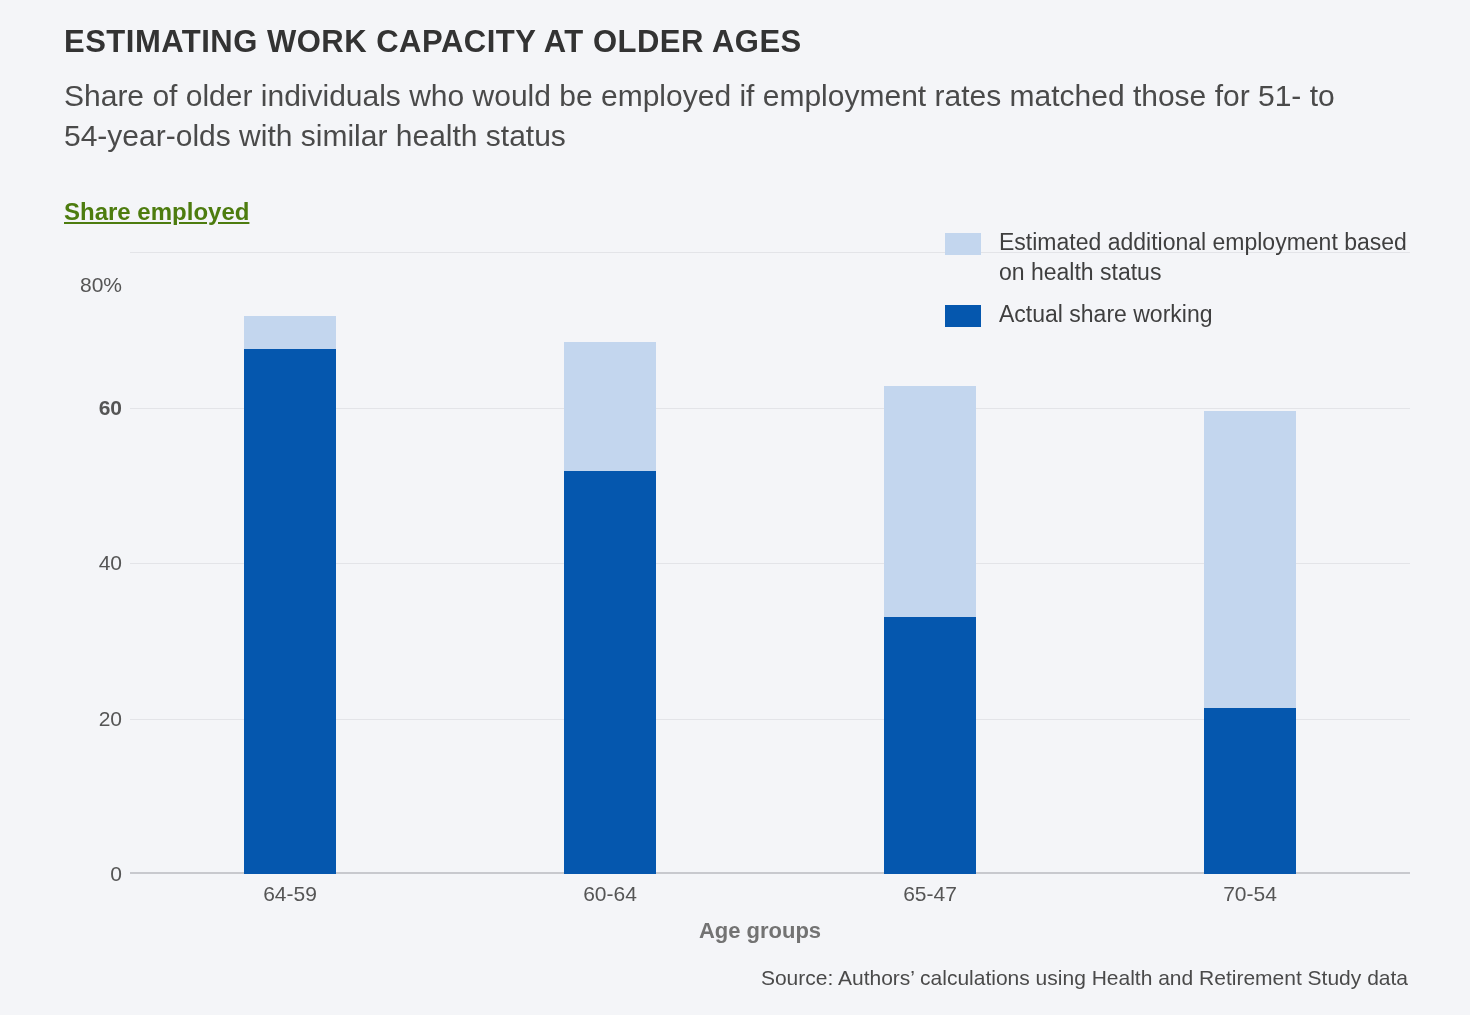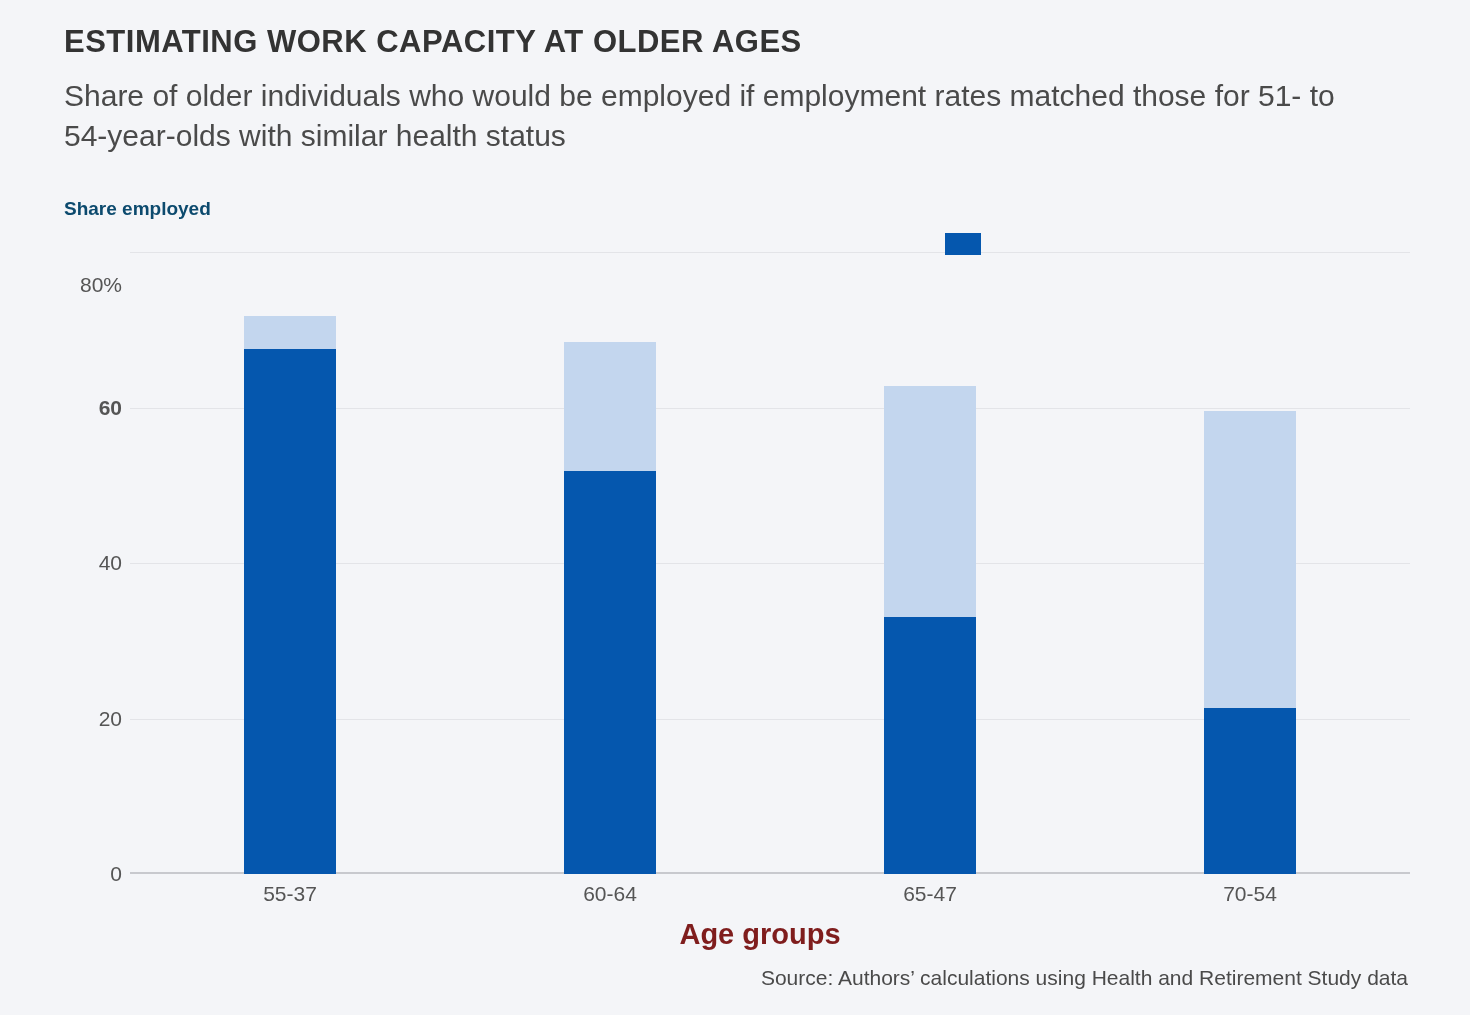--- a/index.html
+++ b/index.html
@@ -36,23 +36,24 @@
     width: 1290px;
     font-size: 30px;
     line-height: 1.33;
     font-weight: normal;
     color: #4a4a4a;
   }
   .ylabel-top {
     position: absolute;
     left: 64px;
     top: 198px;
-    font-size: 19px;
+    font-size: 24px;
     font-weight: bold;
-    color: #0c4a6e;
+    color: #4d7c0f;
+    text-decoration: underline;
   }
   
   .plot {
     position: absolute;
     left: 130px;
     top: 252px;
     width: 1280px;
     height: 622px;
   }
   .gridline {
@@ -101,23 +102,23 @@
     text-align: center;
     font-size: 21px;
     color: #555555;
   }
   .xlabel {
     position: absolute;
     top: 918px;
     left: 0;
     width: 1470px;
     text-align: center;
-    font-size: 29px;
+    font-size: 22px;
     font-weight: bold;
-    color: #7f1d1d;
+    color: #737373;
   }
   .xlabel span { margin-left: 50px; }
   .source {
     position: absolute;
     right: 62px;
     top: 966px;
     font-size: 21px;
     color: #4a4a4a;
   }
   
@@ -166,41 +167,46 @@
       <div class="ytick" style="top: 311px;">40</div>
       <div class="gridline" style="top: 155.5px;"></div>
       <div class="ytick" style="top: 155.5px; font-weight: bold;">60</div>
       <div class="gridline" style="top: 0px;"></div>
       <div class="ytick" style="top: 0px; margin-top: 33px;">80%</div>
       <div class="axisline"></div>
       <div class="bar-group" style="left: 114px; width: 92px; height: 622px;">
         <div class="bar-actual" style="height: 524.812px; background: rgb(5, 87, 174);"></div>
         <div class="bar-extra" style="height: 33.4325px; bottom: 524.812px; background: rgb(195, 214, 238);"></div>
       </div>
-      <div class="xtick" style="left: 80px; width: 160px;">55-37</div>
+      <div class="xtick" style="left: 80px; width: 160px;">64-59</div>
       <div class="bar-group" style="left: 434px; width: 92px; height: 622px;">
         <div class="bar-actual" style="height: 402.745px; background: rgb(5, 87, 174);"></div>
         <div class="bar-extra" style="height: 129.065px; bottom: 402.745px; background: rgb(195, 214, 238);"></div>
       </div>
       <div class="xtick" style="left: 400px; width: 160px;">60-64</div>
       <div class="bar-group" style="left: 754px; width: 92px; height: 622px;">
         <div class="bar-actual" style="height: 256.575px; background: rgb(5, 87, 174);"></div>
         <div class="bar-extra" style="height: 231.695px; bottom: 256.575px; background: rgb(195, 214, 238);"></div>
       </div>
       <div class="xtick" style="left: 720px; width: 160px;">65-47</div>
       <div class="bar-group" style="left: 1074px; width: 92px; height: 622px;">
         <div class="bar-actual" style="height: 166.385px; background: rgb(5, 87, 174);"></div>
         <div class="bar-extra" style="height: 296.228px; bottom: 166.385px; background: rgb(195, 214, 238);"></div>
       </div>
       <div class="xtick" style="left: 1040px; width: 160px;">70-54</div>
     </div>
 
   <div class="legend">
     <div class="legend-row">
+      <div class="swatch extra"></div>
+      <div class="legend-label">Estimated additional employment based on health status</div>
+    </div>
+    <div class="legend-row">
       <div class="swatch actual"></div>
+      <div class="legend-label">Actual share working</div>
     </div>
   </div>
 
   <div class="xlabel"><span>Age groups</span></div>
 
   <div class="source">Source: Authors’ calculations using Health and Retirement Study data</div>
 
 </div>
 
 </body></html>

